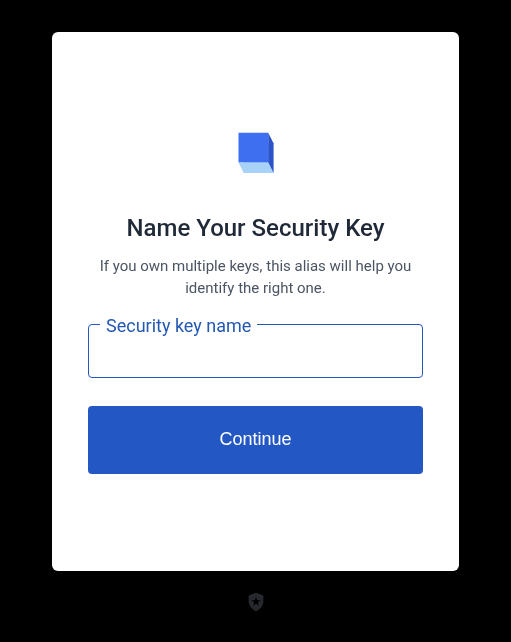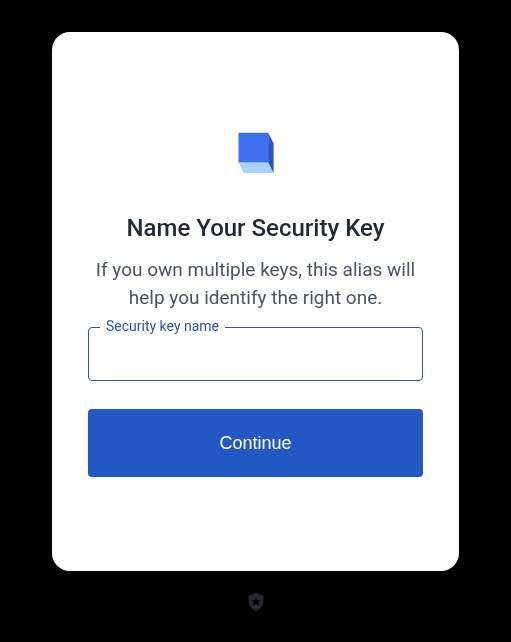--- a/index.html
+++ b/index.html
@@ -12,21 +12,21 @@
       height: 642px;
       background: #000;
       display: flex;
       flex-direction: column;
       align-items: center;
       justify-content: flex-start;
       font-family: -apple-system, BlinkMacSystemFont, "Segoe UI", Roboto, Helvetica, Arial, sans-serif;
     }
     .card {
       background: #fff;
-      border-radius: 18px;
+      border-radius: 6px;
       margin-top: 32px;
       width: 407px;
       height: 539px;
       padding: 28px 36px 36px 36px;
       display: flex;
       flex-direction: column;
       align-items: center;
     }
     .logo-wrap {
       margin-top: 60px;
@@ -42,39 +42,39 @@
       height: 56px;
     }
     .title {
       font-size: 24px;
       font-weight: 500;
       color: #1f2937;
       text-align: center;
       margin-bottom: 14px;
     }
     .subtitle {
-      font-size: 19px;
+      font-size: 15px;
       color: #4b5563;
       text-align: center;
       line-height: 1.45;
-      margin-bottom: 16px;
+      margin-bottom: 24px;
       max-width: 330px;
     }
     .fieldset {
       position: relative;
       width: 100%;
       margin-bottom: 28px;
     }
     .fieldset .legend {
       position: absolute;
       top: -9px;
       left: 12px;
       background: #fff;
       padding: 0 6px;
-      font-size: 14px;
+      font-size: 18px;
       color: #2458b3;
     }
     .fieldset input {
       width: 100%;
       height: 54px;
       border: 1.5px solid #2558b6;
       border-radius: 4px;
       padding: 0 14px;
       font-size: 16px;
       outline: none;

